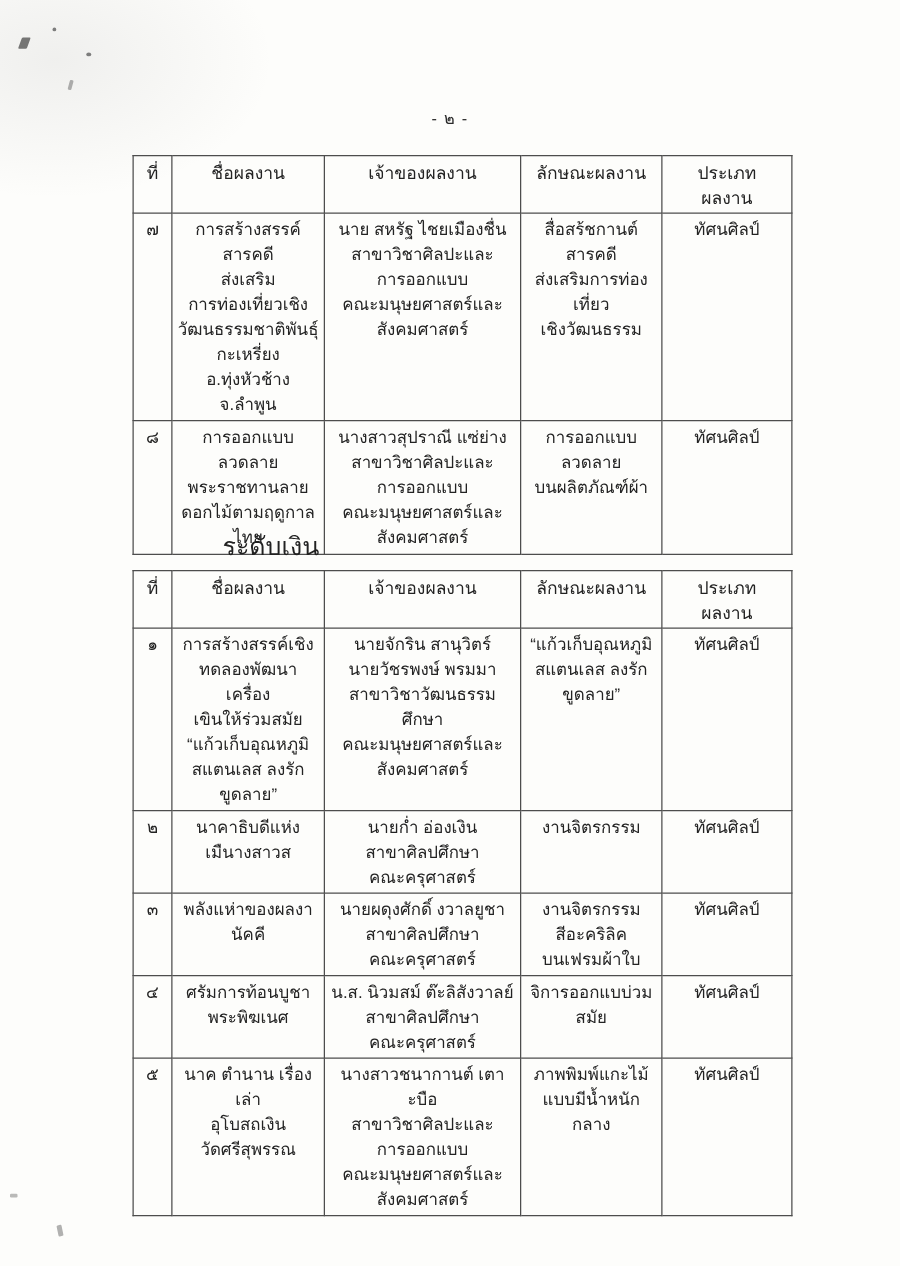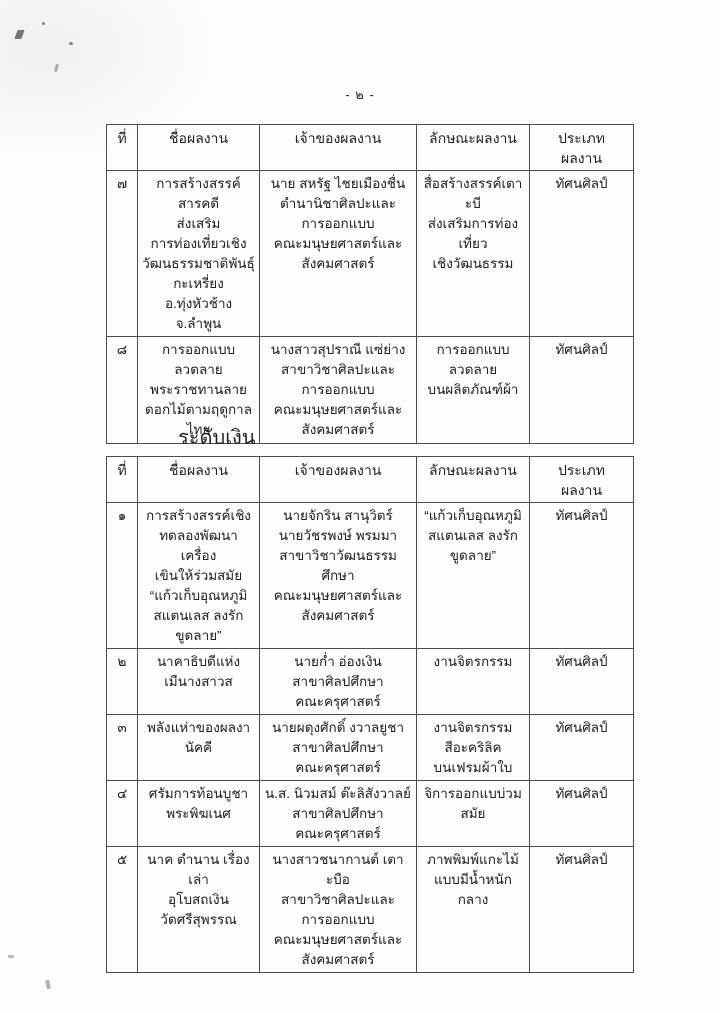--- a/index.html
+++ b/index.html
@@ -94,25 +94,25 @@
     <tbody>
         <tr>
           <td>๗</td>
           <td>การสร้างสรรค์สารคดี
 ส่งเสริม
 การท่องเที่ยวเชิง
 วัฒนธรรมชาติพันธุ์
 กะเหรี่ยง อ.ทุ่งหัวช้าง
 จ.ลำพูน</td>
           <td>นาย สหรัฐ ไชยเมืองชื่น
-ตำนานิชาศิลปะและ
+สาขาวิชาศิลปะและ
 การออกแบบ
 คณะมนุษยศาสตร์และ
 สังคมศาสตร์</td>
-          <td>สื่อสร้างสรรค์เตาะบี
+          <td>สื่อสร้ชกานต์สารคดี
 ส่งเสริมการท่องเที่ยว
 เชิงวัฒนธรรม</td>
           <td>ทัศนศิลป์</td>
         </tr>
         <tr>
           <td>๘</td>
           <td>การออกแบบลวดลาย
 พระราชทานลาย
 ดอกไม้ตามฤดูกาลไทย</td>
           <td>นางสาวสุปราณี แซ่ย่าง

